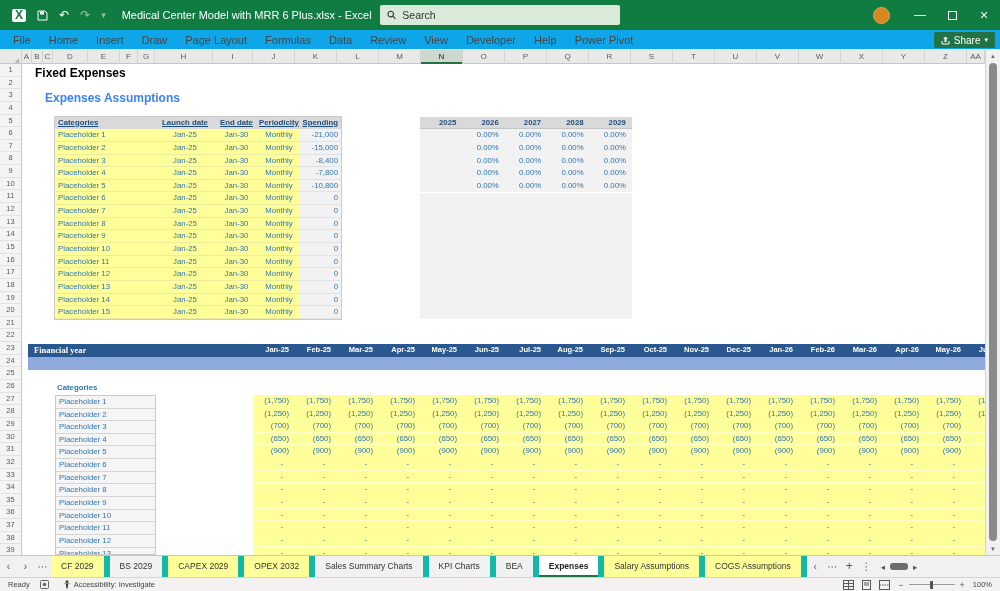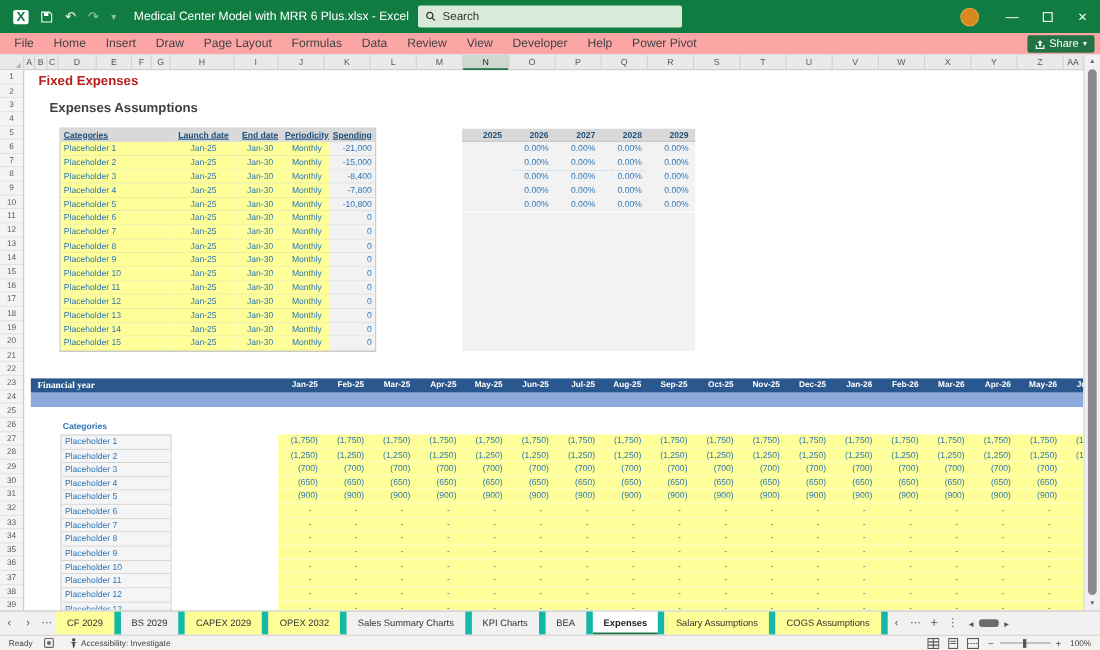--- a/index.html
+++ b/index.html
@@ -15,39 +15,39 @@
   .doc-title { font-size:11px; margin-left:4px; white-space:nowrap; }
   .searchbox { position:absolute; left:50%; transform:translateX(-50%); top:5px; width:240px; height:20px; background:#d9ead9; border-radius:2px; display:flex; align-items:center; padding:0 7px; gap:6px; }
   .searchbox input { border:none; background:transparent; outline:none; font-size:10.5px; color:#222; width:100%; font-family:"Liberation Sans",sans-serif; }
   .searchbox input::placeholder { color:#333; opacity:1; }
   .tb-right { position:absolute; right:0; top:0; height:30px; display:flex; align-items:center; }
   .avatar { width:17px; height:17px; border-radius:50%; background:#d8881f; border:1px solid #eaa53f; margin-right:14px; }
   .wbtn { width:32px; height:30px; display:flex; align-items:center; justify-content:center; font-size:12px; cursor:pointer; }
   .restore-glyph { width:9px; height:9px; border:1px solid #fff; display:block; }
 
   
-  .ribbon { position:absolute; top:30px; left:0; right:0; height:20px; background:#fca5a5; border-bottom:1px solid #e1dfdd; display:flex; align-items:center; }
+  .ribbon { position:absolute; top:30px; left:0; right:0; height:20px; background:#0ea5e9; border-bottom:1px solid #e1dfdd; display:flex; align-items:center; }
   .rtabs { display:flex; align-items:center; height:100%; padding-left:4px; }
   .rtab { font-size:11px; color:#444; padding:0 9px; line-height:20px; cursor:pointer; white-space:nowrap; }
   .share-btn { position:absolute; right:5px; top:2px; height:16px; background:#217346; color:#fff; font-size:10px; border-radius:2px; display:flex; align-items:center; gap:4px; padding:0 7px; cursor:pointer; }
 
   
   .colheaders { position:absolute; top:50px; left:0; width:985px; height:14px; background:#e9e9e9; border-bottom:1px solid #c6c6c6; display:flex; }
   .corner { width:22px; height:14px; border-right:1px solid #cfcfcf; position:relative; }
   .corner span { position:absolute; right:2px; bottom:1px; font-size:6px; color:#b0b0b0; line-height:1; }
   .col-h { height:14px; border-right:1px solid #d2d2d2; font-size:8px; color:#5a5a5a; text-align:center; line-height:14px; overflow:hidden; flex:none; cursor:pointer; }
   .col-h.sel { background:#cfd8cf; color:#222; box-shadow:inset 0 -2px 0 #217346; }
 
   
   .grid { position:absolute; top:64px; left:0; width:985px; height:491px; background:#fff; overflow:hidden; }
   .rowgutter { position:absolute; top:0; left:0; width:22px; height:100%; background:#f4f4f4; border-right:1px solid #c6c6c6; overflow:hidden; }
   .row-h { height:12.65px; font-size:7.5px; color:#5a5a5a; text-align:center; line-height:12.65px; border-bottom:1px solid #e3e3e3; cursor:pointer; }
 
-  .page-title { position:absolute; left:35px; top:2px; font-size:12px; font-weight:bold; color:#b91c1c; }
-  .section-title { position:absolute; left:45px; top:27px; font-size:12px; font-weight:bold; color:#404040; }
+  .page-title { position:absolute; left:35px; top:2px; font-size:12px; font-weight:bold; color:#000000; }
+  .section-title { position:absolute; left:45px; top:27px; font-size:12px; font-weight:bold; color:#3b82f6; }
 
   
   .asm { position:absolute; left:55px; top:52.6px; width:286px; outline:1px solid #c9c9c9; }
   .tr, .thr { display:flex; height:12.65px; }
   .thr { background:#d9d9d9; }
   .th { font-size:7.8px; font-weight:bold; color:#1f4e79; line-height:12.65px; text-decoration:underline; overflow:hidden; flex:none; }
   .td { font-size:7.8px; color:#2e75b6; line-height:12.65px; overflow:hidden; flex:none; border-bottom:1px solid rgba(180,180,180,.25); }
   .yel { background:#ffff99; }
   .grey { background:#f2f2f2; }
   .a-l { text-align:left; padding-left:3px; }

